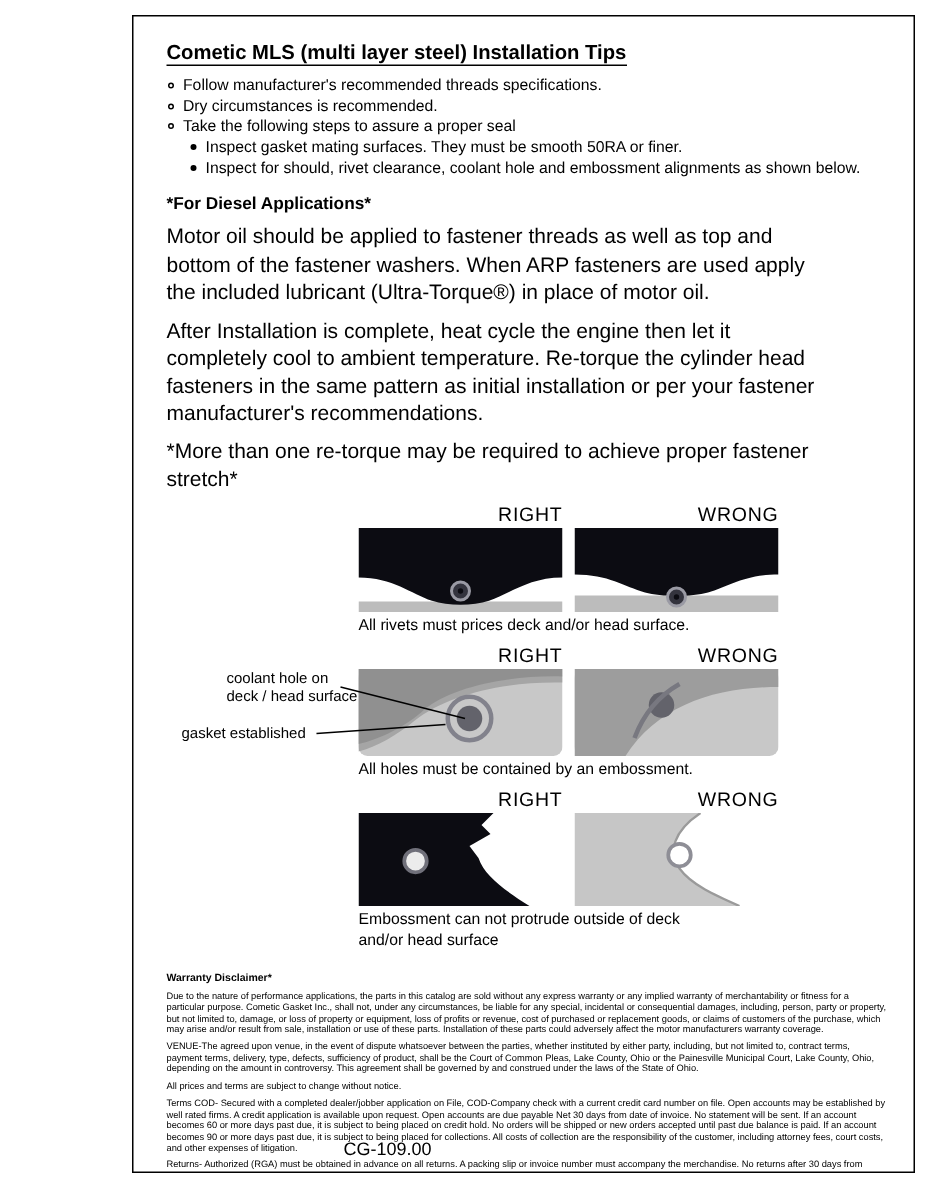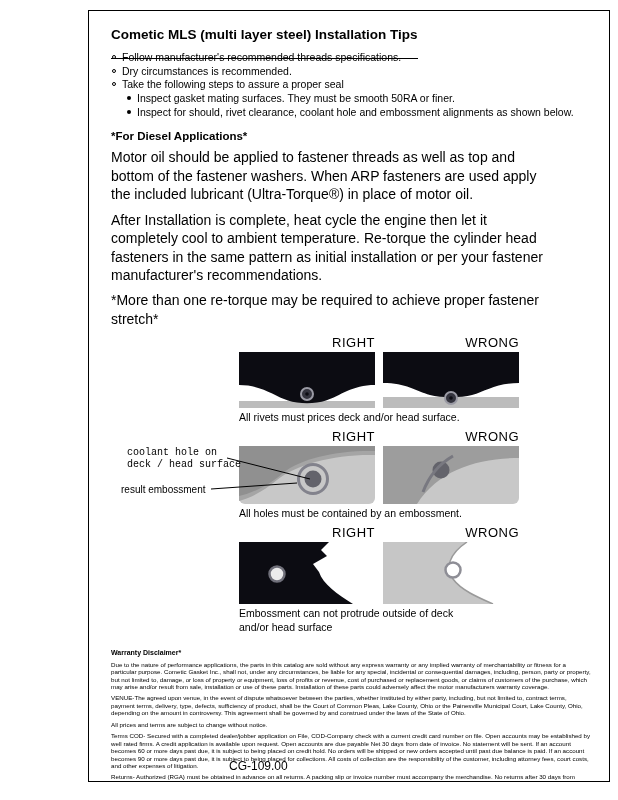--- a/index.html
+++ b/index.html
@@ -10,21 +10,21 @@
     position:relative;
   }
   .frame {
     position:absolute; left:88px; top:10px;
     width:522px; height:772px;
     border:1px solid #000;
     padding:16px 18px 8px 22px;
     overflow:hidden;
   }
   .title { font-size:13.5px; font-weight:bold; margin-bottom:9px; }
-  .title span { border-bottom:1.5px solid #000; padding-bottom:16px;text-align:center; }
+  .title span { border-bottom:1.5px solid #000; padding-bottom:1px;text-align:center; }
 
   .bullet-line { display:flex; font-size:10.5px; line-height:1.3; }
   .marker-hollow { width:4px; height:4px; border:1px solid #000; border-radius:50%;
                    margin:4px 6px 0 1px; flex:none; }
   .sub { margin-left:15px; }
   .marker-solid { width:4px; height:4px; background:#000; border-radius:50%;
                   margin:4.5px 6px 0 1px; flex:none; }
 
   .diesel-h { font-size:11.5px; font-weight:bold; margin:11px 0 6px; }
   .para { font-size:14px; line-height:1.32; max-width:432px; margin-bottom:7px; }
@@ -32,21 +32,21 @@
   .diagrams { margin-top:5px; }
   .drow { position:relative; margin-bottom:6px; }
   .dheaders { display:flex; gap:8px; margin-left:128px; }
   .dheaders div { width:136px; text-align:right; font-size:13px; letter-spacing:.5px; }
   .dimages { display:flex; gap:8px; margin-left:128px; margin-top:2px; }
   .dimg { display:block; width:136px; }
   .caption { font-size:10.5px; margin:3px 0 0 128px; }
   .caption.narrow { max-width:235px; line-height:1.3; }
 
   .leader-label { position:absolute; font-size:10px; line-height:1.18; }
-  .label-coolant { left:16px; top:18px;font-family:Liberation Mono, monospace; }
+  .label-coolant { left:40px; top:18px; }
   .label-emboss  { left:10px; top:55px; }
   .leader-svg { position:absolute; left:0; top:0; pointer-events:none; }
 
   .warranty { margin-top:14px; }
   .warranty h2 { font-size:7px; font-weight:bold; margin-bottom:5px; }
   .fineprint { font-size:6.2px; line-height:1.2; margin-bottom:4px; max-width:486px; }
   .fineprint.tight { margin-bottom:0; }
 
   .footer { position:absolute; bottom:8px; left:0; width:100%;
             text-align:left; padding-left:140px; font-size:12px; }
@@ -129,21 +129,21 @@
           <circle cx="58" cy="24" r="8.5" fill="#63636b"></circle>
           <path d="M70,10 C56,18 46,30 40,46" fill="none" stroke="#787880" stroke-width="3"></path>
         </svg>
       </div>
       <div class="caption">All holes must be contained by an embossment.</div>
 
       <div class="leader-label label-coolant">
         <span>coolant hole on</span><br>
         <span>deck / head surface</span>
       </div>
-      <div class="leader-label label-emboss">result embossment</div>
+      <div class="leader-label label-emboss">gasket established</div>
       <svg class="leader-svg" width="408" height="82">
         <line x1="116" y1="29" x2="199" y2="50" stroke="#000" stroke-width="1"></line>
         <line x1="100" y1="60" x2="186" y2="54" stroke="#000" stroke-width="1"></line>
       </svg>
     </div>
 
     <div class="drow">
       <div class="dheaders">
         <div>RIGHT</div>
         <div>WRONG</div>

